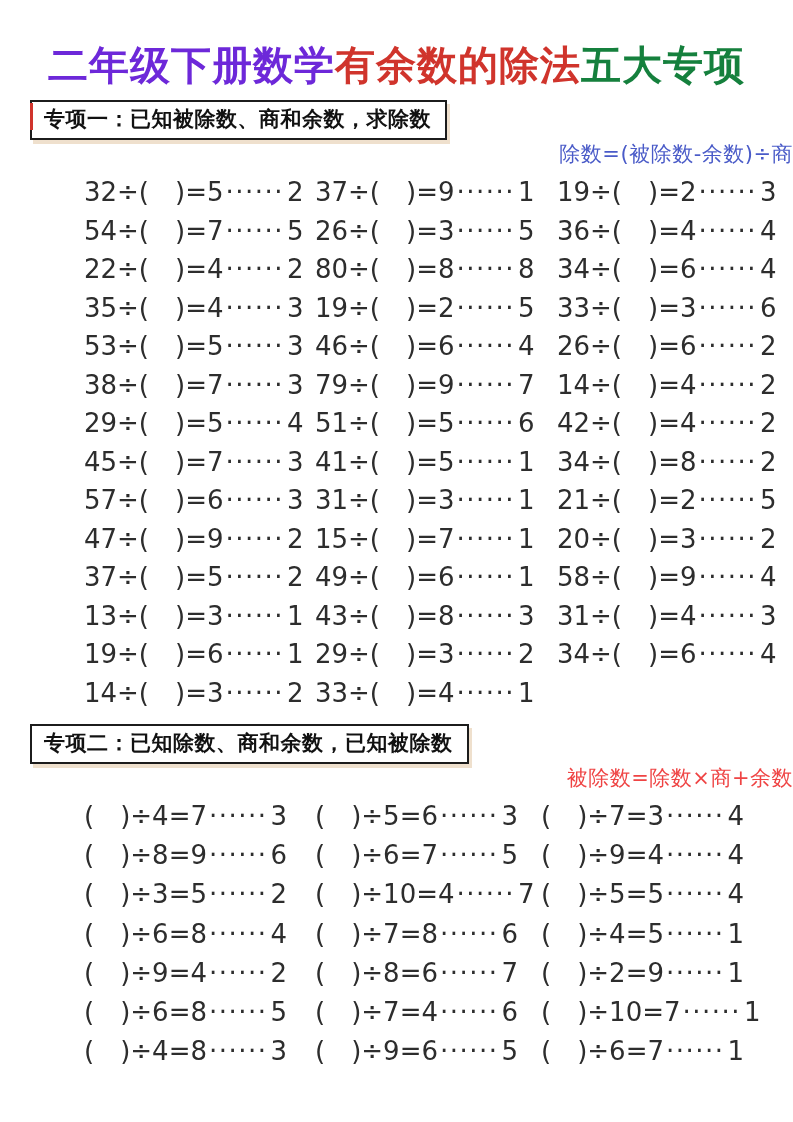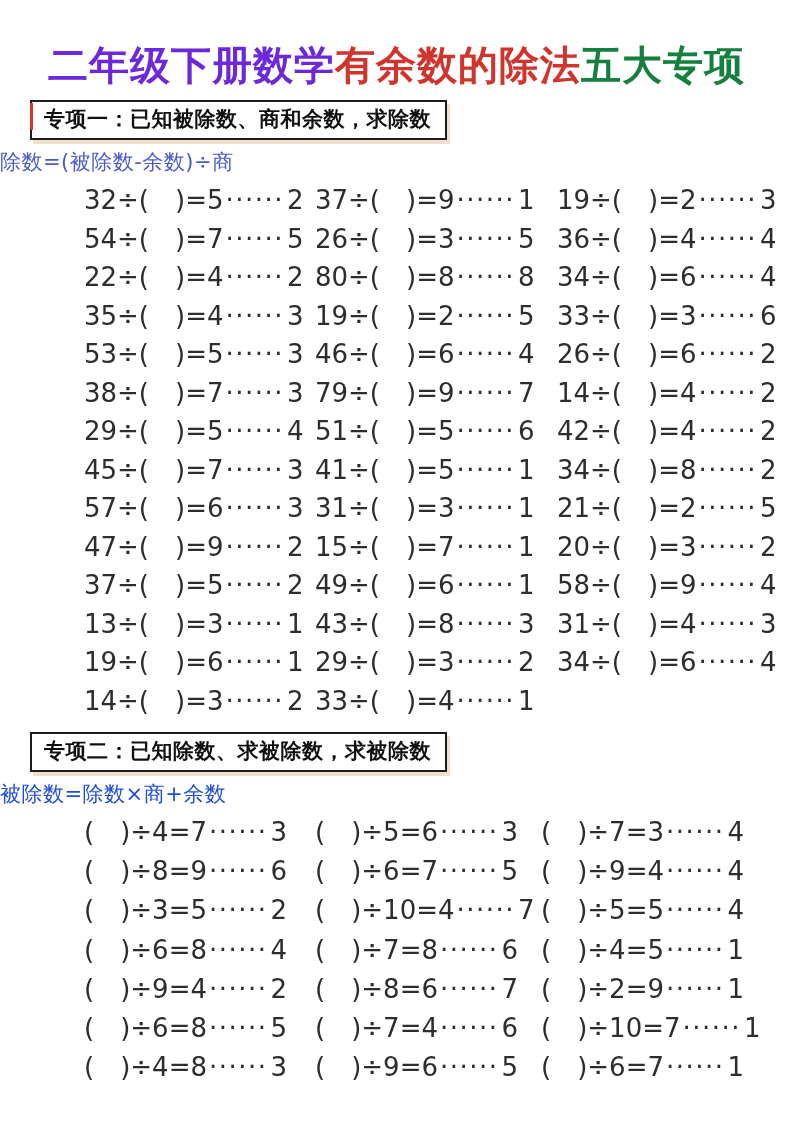--- a/index.html
+++ b/index.html
@@ -40,23 +40,22 @@
     font-weight: 700;
     color: #111;
     background: #fff;
     border: 2.5px solid #1c1c1c;
     border-radius: 0;
     box-shadow: 3px 4px 0 #efe0cd;
     letter-spacing: 0.5px;
   }
 
   .formula {
-    text-align: left;
+    text-align: right;
     font-size: 21px;
-    margin-top: 8px;
     font-weight: 500;
     letter-spacing: 0.5px;
   }
 
   .grid {
     display: grid;
     margin-left: 84px;
     align-items: center;
   }
   .grid.s1 {
@@ -128,22 +127,22 @@
         <div class="problem">31÷(<span class="gap"></span>)=4<span class="dots">······</span>3</div>
         <div class="problem">19÷(<span class="gap"></span>)=6<span class="dots">······</span>1</div>
         <div class="problem">29÷(<span class="gap"></span>)=3<span class="dots">······</span>2</div>
         <div class="problem">34÷(<span class="gap"></span>)=6<span class="dots">······</span>4</div>
         <div class="problem">14÷(<span class="gap"></span>)=3<span class="dots">······</span>2</div>
         <div class="problem">33÷(<span class="gap"></span>)=4<span class="dots">······</span>1</div>
       </div>
   </div>
 
   <div>
-    <div class="section-heading">专项二：已知除数、求被除数，求被除数</div>
-    <div class="formula" style="color: #1d4ed8;">被除数=除数×商+余数</div>
+    <div class="section-heading">专项二：已知除数、商和余数，已知被除数</div>
+    <div class="formula" style="color: #ef4444;">被除数=除数×商+余数</div>
     <div class="grid s2">
         <div class="problem">(<span class="gap"></span>)÷4=7<span class="dots">······</span>3</div>
         <div class="problem">(<span class="gap"></span>)÷5=6<span class="dots">······</span>3</div>
         <div class="problem">(<span class="gap"></span>)÷7=3<span class="dots">······</span>4</div>
         <div class="problem">(<span class="gap"></span>)÷8=9<span class="dots">······</span>6</div>
         <div class="problem">(<span class="gap"></span>)÷6=7<span class="dots">······</span>5</div>
         <div class="problem">(<span class="gap"></span>)÷9=4<span class="dots">······</span>4</div>
         <div class="problem">(<span class="gap"></span>)÷3=5<span class="dots">······</span>2</div>
         <div class="problem">(<span class="gap"></span>)÷10=4<span class="dots">······</span>7</div>
         <div class="problem">(<span class="gap"></span>)÷5=5<span class="dots">······</span>4</div>

